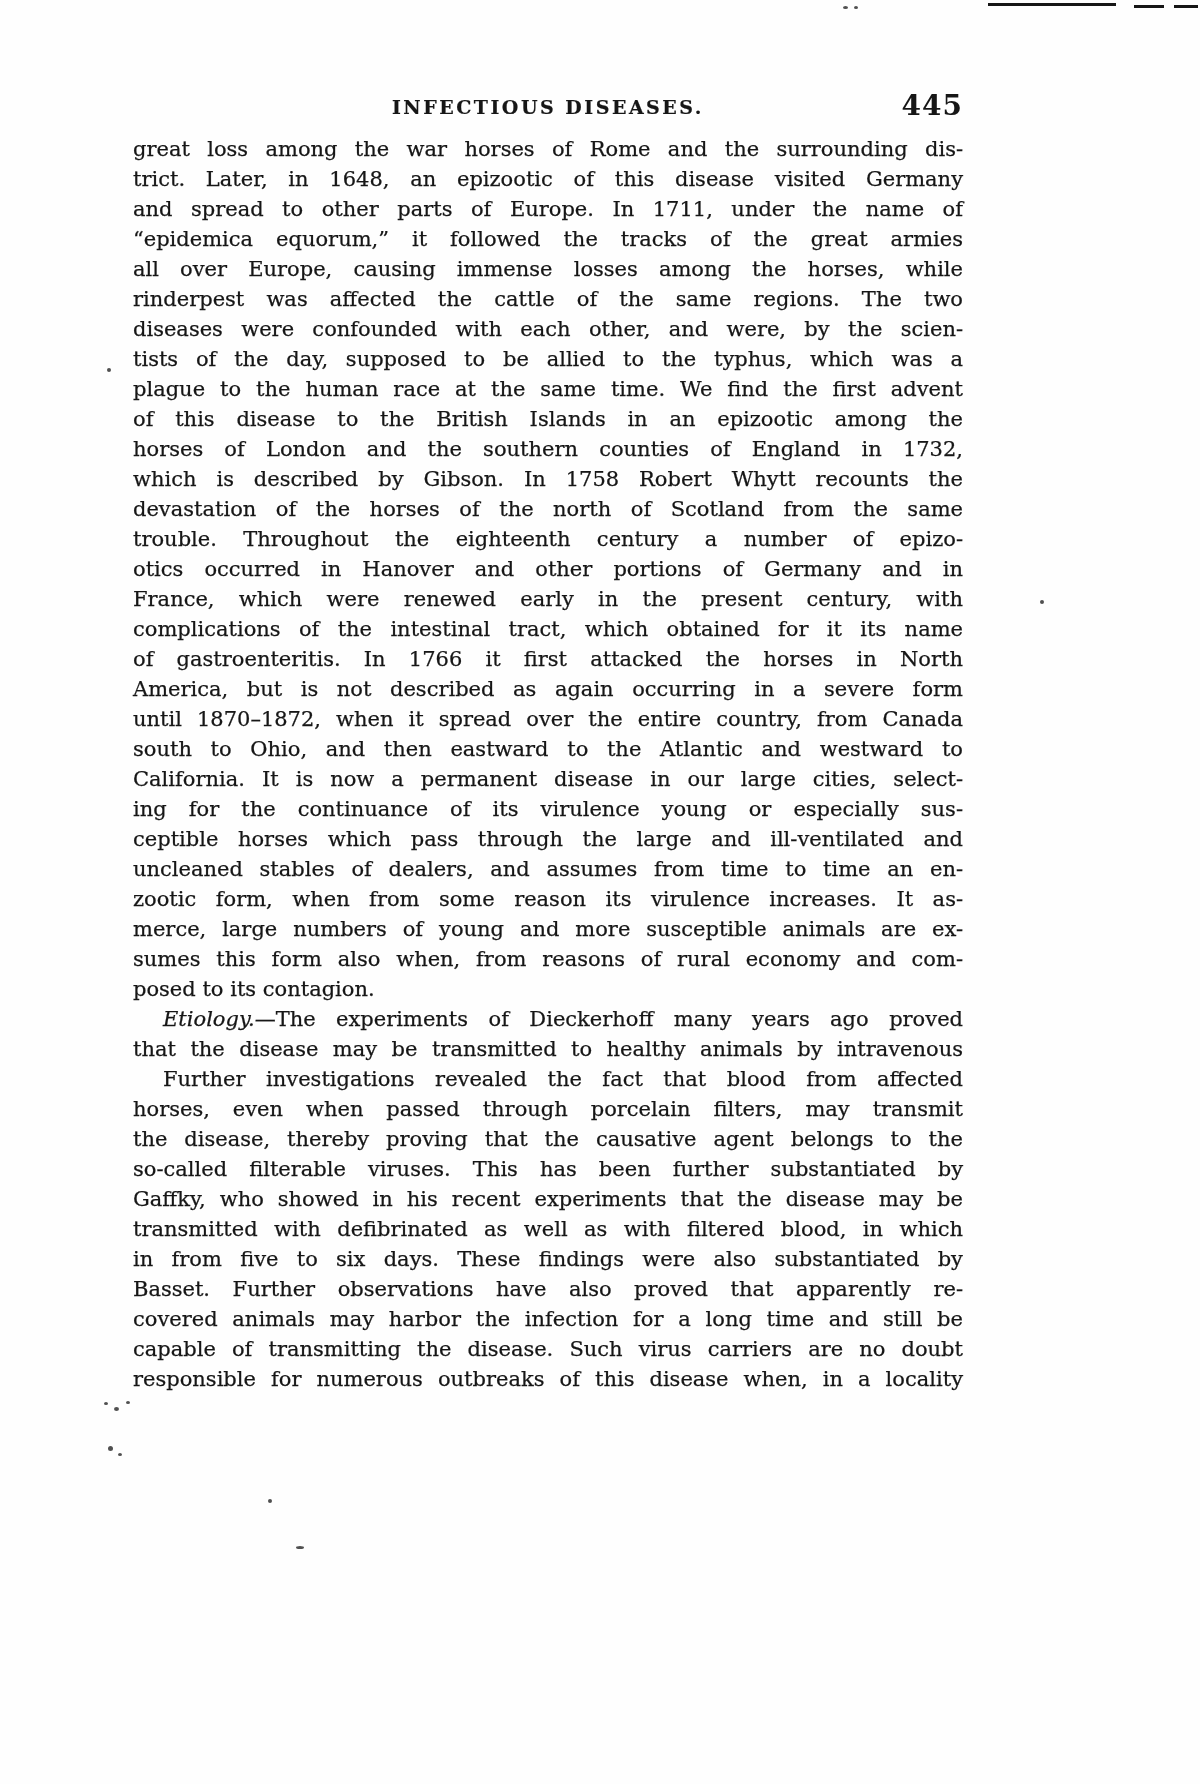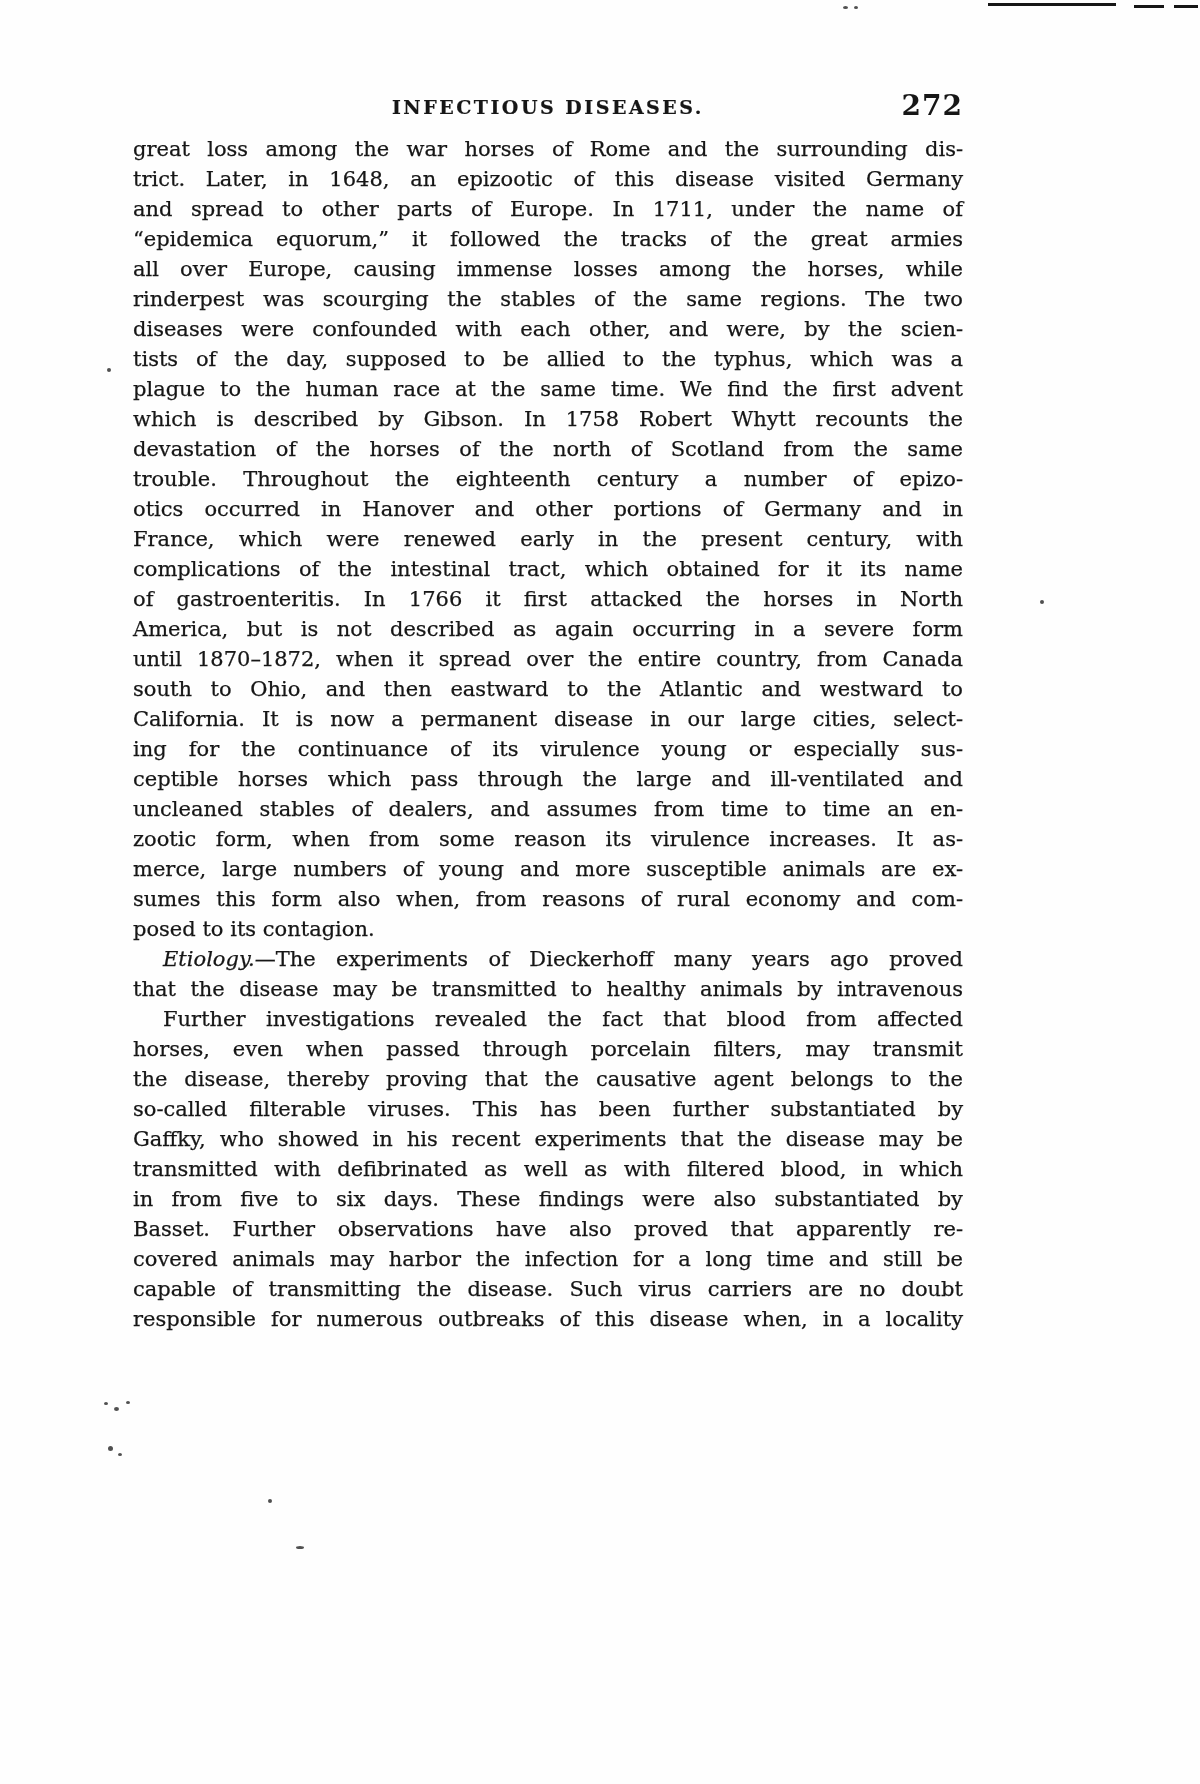--- a/index.html
+++ b/index.html
@@ -44,33 +44,35 @@
   <div class="speck" style="left:104px; top:1402px; width:4px; height:3px;"></div>
   <div class="speck" style="left:114px; top:1407px; width:5px; height:4px;"></div>
   <div class="speck" style="left:126px; top:1401px; width:4px; height:3px;"></div>
   <div class="speck" style="left:108px; top:1446px; width:5px; height:5px;"></div>
   <div class="speck" style="left:118px; top:1453px; width:4px; height:3px;"></div>
   <div class="speck" style="left:268px; top:1499px; width:4px; height:4px;"></div>
   <div class="speck" style="left:296px; top:1546px; width:8px; height:3px;"></div>
 
   <header class="running-head">
     <span class="head-title">INFECTIOUS DISEASES.</span>
-    <span class="page-num">272</span>
+    <span class="page-num">445</span>
   </header>
 
   <main class="body-text">
       <div class="line">great loss among the war horses of Rome and the surrounding dis-</div>
       <div class="line">trict.  Later, in 1648, an epizootic of this disease visited Germany</div>
       <div class="line">and spread to other parts of Europe.  In 1711, under the name of</div>
       <div class="line">“epidemica equorum,” it followed the tracks of the great armies</div>
       <div class="line">all over Europe, causing immense losses among the horses, while</div>
-      <div class="line">rinderpest was scourging the stables of the same regions.  The two</div>
+      <div class="line">rinderpest was affected the cattle of the same regions.  The two</div>
       <div class="line">diseases were confounded with each other, and were, by the scien-</div>
       <div class="line">tists of the day, supposed to be allied to the typhus, which was a</div>
       <div class="line">plague to the human race at the same time.  We find the first advent</div>
+      <div class="line">of this disease to the British Islands in an epizootic among the</div>
+      <div class="line">horses of London and the southern counties of England in 1732,</div>
       <div class="line">which is described by Gibson.  In 1758 Robert Whytt recounts the</div>
       <div class="line">devastation of the horses of the north of Scotland from the same</div>
       <div class="line">trouble.  Throughout the eighteenth century a number of epizo-</div>
       <div class="line">otics occurred in Hanover and other portions of Germany and in</div>
       <div class="line">France, which were renewed early in the present century, with</div>
       <div class="line">complications of the intestinal tract, which obtained for it its name</div>
       <div class="line">of gastroenteritis.  In 1766 it first attacked the horses in North</div>
       <div class="line">America, but is not described as again occurring in a severe form</div>
       <div class="line">until 1870–1872, when it spread over the entire country, from Canada</div>
       <div class="line">south to Ohio, and then eastward to the Atlantic and westward to</div>

